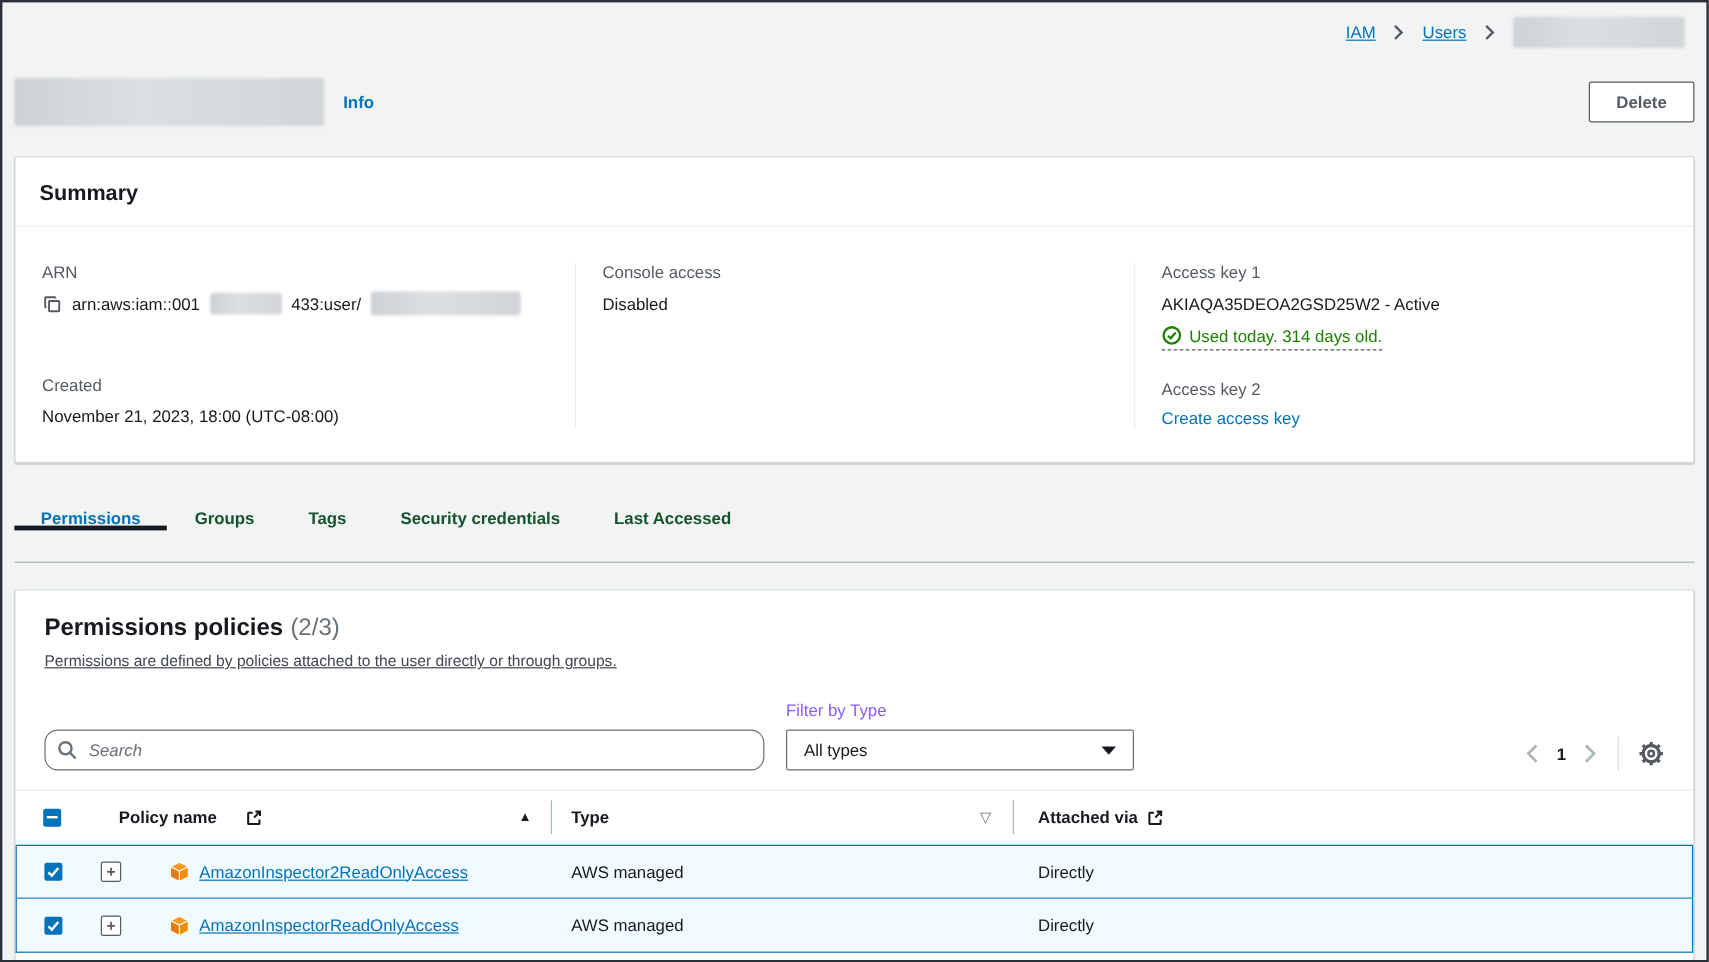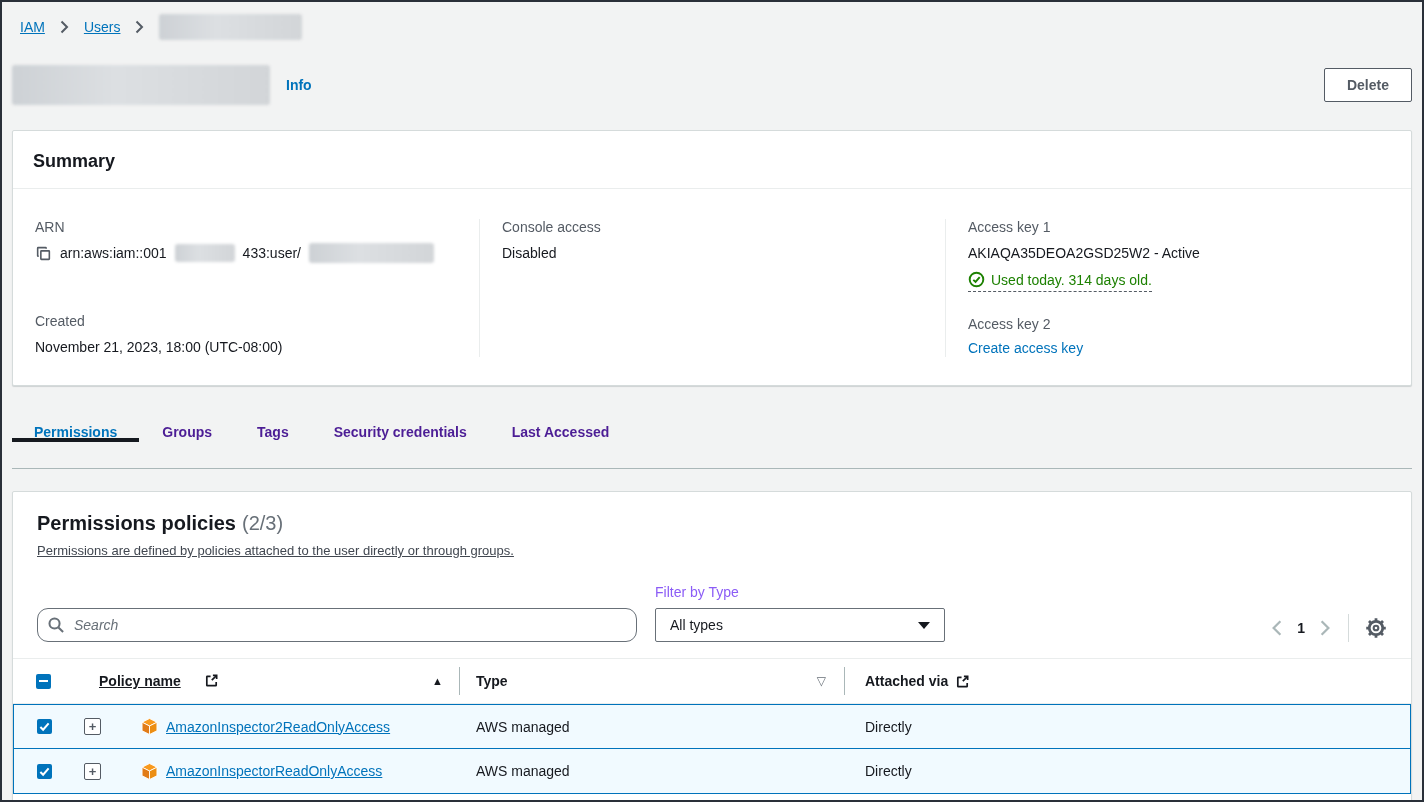--- a/index.html
+++ b/index.html
@@ -9,21 +9,21 @@
     border:2px solid #2a3039;
     font-family:"Liberation Sans","DejaVu Sans",sans-serif;
     color:#16191f; font-size:14px; overflow:hidden; position:relative;
   }
   .page { padding:0 10px; }
 
   
   .redact { display:inline-block; background:linear-gradient(90deg,#cdd1d5,#dcdfe2 40%,#d2d5d8); border-radius:3px; filter:blur(1.5px); vertical-align:middle; }
 
   
-  .breadcrumb { display:flex; align-items:center; gap:15px; padding:12px 8px 0; }
+  .breadcrumb { display:flex; align-items:center; gap:15px; padding:12px 8px 0;justify-content:flex-end; }
   .breadcrumb a { color:#0073bb; text-decoration:underline; cursor:pointer; }
   .crumb-chev { display:inline-flex; }
 
   
   .title-row { display:flex; align-items:center; margin:24px 0 0; padding:0 0 0 0; height:42px; }
   .title-redact { width:258px; height:40px; }
   .info-link { color:#0073bb; font-weight:700; margin-left:16px; cursor:pointer; }
   .btn { background:#fff; border:1px solid #545b64; border-radius:2px; color:#545b64; font-weight:700; font-size:14px; height:34px; padding:0 22px; cursor:pointer; display:inline-flex; align-items:center; gap:10px; font-family:inherit; }
   .delete-btn { margin-left:auto; margin-right:0; }
 
@@ -40,21 +40,21 @@
   .field-label { color:#545b64; margin-bottom:8px; }
   .field-value { color:#16191f; line-height:20px; }
   .field-gap { margin-bottom:50px; }
   .field-gap-sm { margin-bottom:24px; }
   .arn-line { display:flex; align-items:center; gap:8px; flex-wrap:nowrap; }
   .green-status { display:inline-flex; align-items:center; gap:6px; color:#1d8102; margin-top:8px; border-bottom:1px dashed #545b64; padding-bottom:3px; }
   .link { color:#0073bb; cursor:pointer; text-decoration:none; }
 
   
   .tabs { display:flex; align-items:flex-start; margin-top:38px; border-bottom:1px solid #aab7b8; height:45px; }
-  .tab { display:flex; align-items:center; padding:0 22px; font-weight:700; color:#4c1d95; cursor:pointer; position:relative; }
+  .tab { display:flex; align-items:center; padding:0 22px; font-weight:700; color:#14532d; cursor:pointer; position:relative; }
   .tab.active { color:#0073bb; }
   .tab.active::after { content:""; position:absolute; left:0; right:0; bottom:-2px; height:4px; background:#16191f; }
   .tab-div { width:1px; background:#aab7b8; margin:10px 0; }
 
   
   .panel { margin-top:22px; height:340px; }
   .panel-head { display:flex; justify-content:space-between; align-items:flex-start; padding:20px 24px 0; }
   .panel-title { font-size:20px; font-weight:700; }
   .panel-title .count { color:#687078; font-weight:400; margin-left:6px; }
   .panel-desc { margin-top:8px; color:#414750; font-size:13px;text-decoration:underline; }
@@ -77,21 +77,21 @@
   .pg-div { width:1px; height:28px; background:#d5dbdb; margin:0 3px; }
 
   
   .thead { display:grid; grid-template-columns:60px 386px 385px auto; align-items:center; height:46px; border-top:1px solid #eaeded; border-bottom:1px solid #eaeded; font-weight:700; }
   .trow { display:grid; grid-template-columns:60px 386px 385px auto; align-items:center; height:45px; background:#f1faff; border:1px solid #0073bb; }
   .trow + .trow { border-top:0; }
   .cell-sel { padding-left:23px; }
   .checkbox { width:15px; height:15px; background:#0073bb; border-radius:2px; display:flex; align-items:center; justify-content:center; cursor:pointer; }
   .cb-minus { width:9px; height:2px; background:#fff; }
   .hname { display:flex; align-items:center; justify-content:space-between; padding:0 16px 0 26px; height:100%; }
-  .hname .lft { display:flex; align-items:flex-start; gap:23px;text-decoration:underline; }
+  .hname .lft { display:flex; align-items:flex-end; gap:23px; }
   .hcell { display:flex; align-items:center; justify-content:space-between; padding:0 18px 0 16px; height:28px; border-left:1px solid #aab7b8; }
   .hcell.noarrow { justify-content:flex-start; gap:7px; padding-left:20px; }
   .sort-asc { font-size:11px; color:#16191f; }
   .sort-desc { font-size:12px; color:#687078; }
   .cell-name { display:flex; align-items:center; padding-left:10px; }
   .expand-btn { width:17px; height:17px; border:1px solid #545b64; border-radius:2px; background:#fff; color:#545b64; font-size:13px; line-height:15px; text-align:center; cursor:pointer; margin-right:40px; font-weight:700; }
   .policy-icon { margin-right:8px; display:inline-flex; }
   .policy-link { color:#0073bb; text-decoration:underline; cursor:pointer; }
   .cell-type { padding-left:16px; }
   .cell-via { padding-left:20px; }

